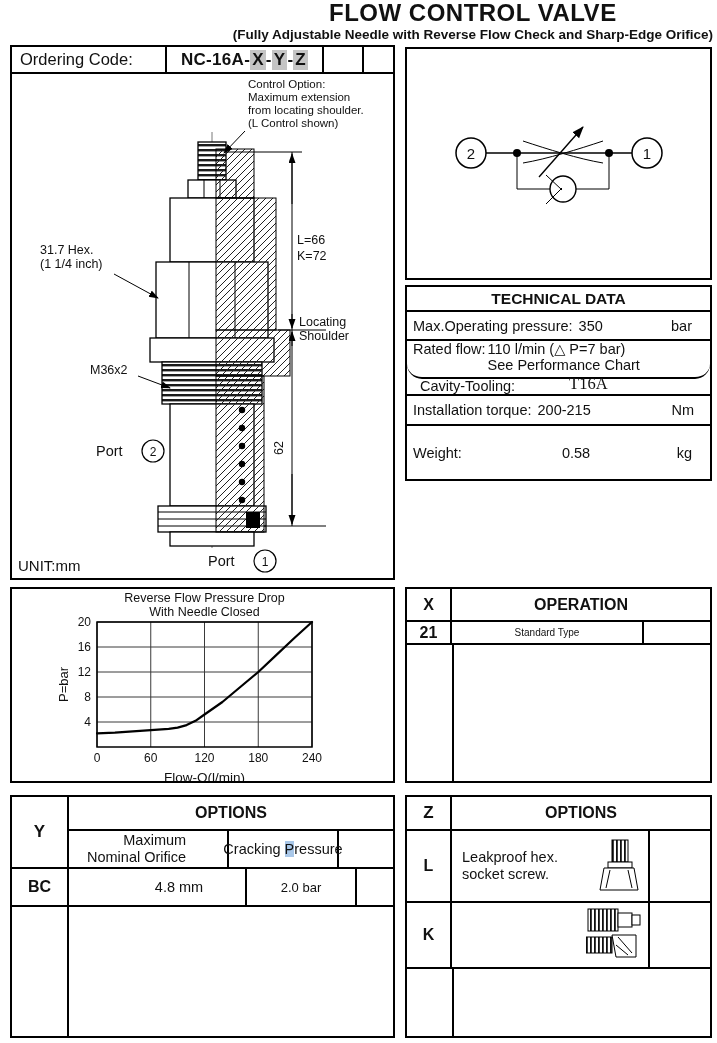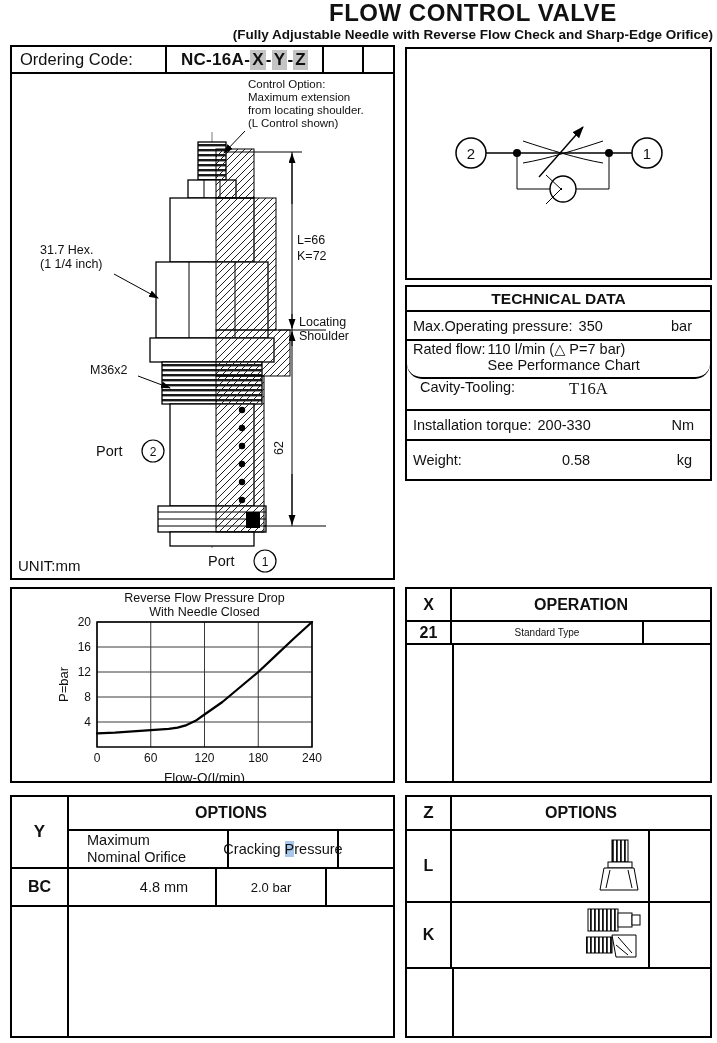--- a/index.html
+++ b/index.html
@@ -201,27 +201,27 @@
       <span style="margin-left:6px;">350</span>
       <span style="margin-left:auto;padding-right:12px;">bar</span>
     </div>
     <div class="r trow bb" style="height:38px;align-items:flex-start;border-radius:15px;">
       <span>Rated flow:</span>
       <span style="margin-left:2px;line-height:16px;">
         <span>110 l/min (△ P=7 bar)</span><br>
         <span>See Performance Chart</span>
       </span>
     </div>
-    <div class="r trow bb" style="height:32px;align-items:flex-start;padding-left:13px;">
+    <div class="r trow bb" style="height:17px;align-items:flex-end;padding-left:13px;">
       <span>Cavity-Tooling:</span>
       <span class="serif" style="margin-left:54px;">T16A</span>
     </div>
     <div class="r trow bb" style="height:30px;align-items:center;">
       <span>Installation torque:</span>
-      <span style="margin-left:6px;">200-330</span>
+      <span style="margin-left:6px;">200-215</span>
       <span style="margin-left:auto;padding-right:10px;">Nm</span>
     </div>
     <div class="r trow flex1" style="align-items:center;">
       <span>Weight:</span>
       <span style="margin-left:100px;">0.58</span>
       <span style="margin-left:auto;padding-right:12px;">kg</span>
     </div>
   </div>
 
   <div class="panel" style="left:10px;top:587px;width:385px;height:196px;">
@@ -271,47 +271,48 @@
   </div>
 
   <div class="panel" style="left:10px;top:795px;width:385px;height:243px;display:flex;">
     <div class="br" style="width:55px;display:flex;flex-direction:column;">
       <div class="cellc bb bold" style="height:72px;font-size:17px;">Y</div>
       <div class="cellc bb bold" style="height:38px;font-size:16px;">BC</div>
       <div class="flex1"></div>
     </div>
     <div class="flex1" style="display:flex;flex-direction:column;">
       <div class="hcell cellc bb" style="height:34px;">OPTIONS</div>
-      <div class="trow bb" style="height:38px;">
+      <div class="trow bb" style="height:38px;text-align:right;">
         <div class="celll br body-txt" style="width:160px;padding-left:18px;">
           <span><span>Maximum</span><br>
           <span>Nominal Orifice</span></span>
         </div>
         <div class="cellc br" style="width:110px;font-size:14.5px;">
           <span>Cracking</span>&nbsp;<span class="p-hl" style="background: rgb(169, 199, 232);">P</span><span>ressure</span>
         </div>
         <div class="flex1"></div>
       </div>
       <div class="trow bb" style="height:38px;">
-        <div class="cellc br" style="width:148px;font-size:14.5px;padding-left:44px;">4.8 mm</div>
+        <div class="cellc br" style="width:178px;font-size:14.5px;padding-left:44px;">4.8 mm</div>
         <div class="cellc br" style="width:110px;font-size:13px;">2.0 bar</div>
         <div class="flex1"></div>
       </div>
       <div class="flex1"></div>
     </div>
   </div>
 
   <div class="panel" style="left:405px;top:795px;width:307px;height:243px;display:flex;flex-direction:column;">
     <div class="trow bb" style="height:34px;">
       <div class="code-col cellc br" style="font-size:17px;">Z</div>
       <div class="hcell cellc flex1">OPTIONS</div>
     </div>
     <div class="trow bb" style="height:72px;">
       <div class="code-col cellc br">L</div>
       <div class="celll flex1 body-txt" style="padding-left:10px;">
+        <span><span>Leakproof hex.</span><br><span>socket screw.</span></span>
         <svg width="46" height="56" viewBox="0 0 46 56" style="margin-left:auto;margin-right:6px;">
           <defs>
             <pattern id="knurl1" patternUnits="userSpaceOnUse" width="4" height="4">
               <rect width="4" height="4" fill="#fff"></rect>
                 <rect width="1.8" height="4" fill="#111"></rect>
             </pattern>
           </defs>
           <rect x="16" y="2" width="16" height="22" fill="url(#knurl1)" stroke="#000"></rect>
           <rect x="12" y="24" width="24" height="6" fill="#fff" stroke="#000"></rect>
           <path d="M8,30 L38,30 L42,52 L4,52 Z" fill="#fff" stroke="#000"></path>

